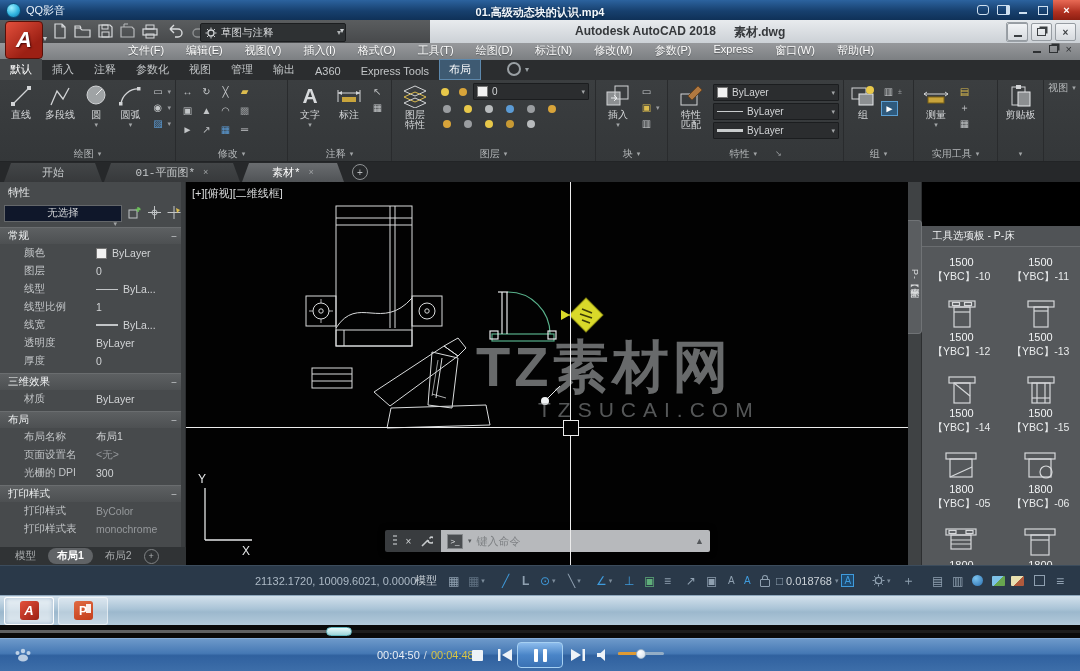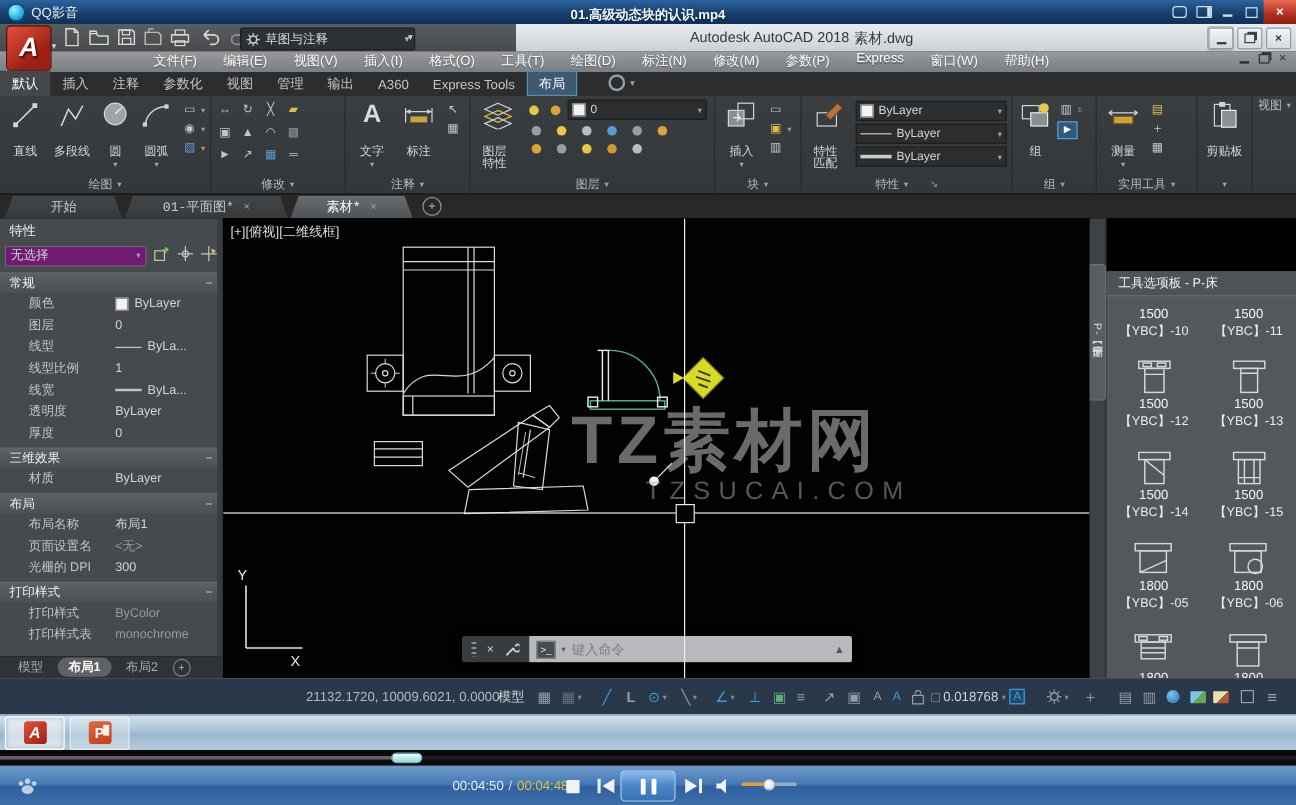--- a/index.html
+++ b/index.html
@@ -39,21 +39,21 @@
          display:flex;align-items:center;justify-content:center;
          color:#fff;font-weight:bold;font-style:italic;font-size:22px;text-shadow:1px 1px 2px #400;}
   .alogo-arrow{position:absolute;left:43px;top:14px;color:#c9ccce;font-size:8px;z-index:6;}
   .qat{position:absolute;left:52px;top:3px;display:flex;align-items:center;gap:7px;}
   .qat svg{display:block;}
   .wsdrop{position:absolute;left:200px;top:3px;width:136px;height:17px;background:#2e3133;
           border:1px solid #1c1e20;border-radius:2px;display:flex;align-items:center;
           color:#d8dadc;font-size:10.5px;padding:0 4px;gap:4px;}
   .wsdrop .caret{margin-left:auto;color:#aeb1b3;font-size:8px;}
   .wsmini{position:absolute;left:340px;top:6px;color:#cfd2d4;font-size:8px;}
-  .acadtitle .ttl{position:absolute;left:575px;top:4px;font-size:12px;color:#35383b;display:flex;gap:4px;}
+  .acadtitle .ttl{position:absolute;left:575px;top:4px;font-size:12px;color:#35383b;display:flex;gap:18px;font-weight:bold;}
   .infobtn{position:absolute;left:1006px;top:2px;width:20px;height:18px;
            background:linear-gradient(180deg,#f4f6f8,#d4d9dd);border:1px solid #9aa0a6;border-radius:2px;
            display:flex;align-items:center;justify-content:center;}
   .infobtn i{width:8px;height:11px;border:1px solid #55585b;background:#fff;display:block;}
   .awin{position:absolute;right:4px;top:3px;display:flex;gap:3px;}
   .awbtn{width:19px;height:16px;background:linear-gradient(180deg,#f2f4f6,#d6dade);
          border:1px solid #969ca2;border-radius:2px;display:flex;align-items:center;justify-content:center;
          color:#3c4043;font-size:10px;font-weight:bold;}
   .glyph-min{width:8px;height:2px;background:#3c4043;margin-top:7px;}
   .glyph-restore{width:7px;height:6px;border:1.5px solid #3c4043;box-shadow:2px -2px 0 -0.5px #3c4043;}
@@ -80,21 +80,21 @@
   
   .ribbon{left:0;top:60px;width:1080px;height:82px;background:linear-gradient(180deg,#3b3e40,#343739);
           display:flex;border-bottom:1px solid #222426;box-sizing:border-box;}
   .rpanel{display:flex;flex-direction:column;border-right:1px solid #292b2d;box-sizing:border-box;}
   .pbody{flex:1;display:flex;align-items:flex-start;padding:3px 4px 0 4px;gap:3px;}
   .plab{height:15px;display:flex;align-items:center;justify-content:center;gap:4px;
         font-size:10px;color:#b6b9bb;}
   .plab .caret{font-size:7px;color:#a2a5a7;}
   .rbtn{display:flex;flex-direction:column;align-items:center;width:36px;gap:1px;}
   .rbtn .ric{height:26px;display:flex;align-items:center;justify-content:center;}
-  .rbtn .rlbl{font-size:10px;color:#d6d8da;text-align:left;line-height:10px;margin-top:12px;}
+  .rbtn .rlbl{font-size:10px;color:#d6d8da;text-align:center;line-height:10px;}
   .rbtn .caret{font-size:7px;color:#a2a5a7;}
   .minicol{display:flex;flex-direction:column;gap:3px;padding-top:2px;}
   .mirow{display:flex;align-items:center;gap:2px;}
   .mi{width:15px;height:13px;display:flex;align-items:center;justify-content:center;
       font-size:10px;color:#c2c5c7;line-height:13px;}
   .mi.gold{color:#dcbc4e;} .mi.blue{color:#5b9bd5;} .mi.dim{color:#8e9193;}
   .mcaret{font-size:7px;color:#9a9da0;}
   .migrid{display:grid;grid-template-columns:repeat(4,18px);grid-auto-rows:18px;gap:1px;padding-top:2px;}
   .bigA{font-size:21px;color:#d8dadc;font-weight:bold;}
   .rdrop{height:15px;background:#2b2d2f;border:1px solid #1b1d1f;border-radius:1px;
@@ -118,22 +118,22 @@
           display:flex;align-items:center;justify-content:center;color:#b9bcbe;font-size:10px;}
 
   
   .work{left:0;top:162px;width:1080px;height:383px;background:#000;}
 
   
   .props{position:absolute;left:0;top:0;width:186px;height:365px;background:#474a4c;
          border-right:1px solid #2c2e30;box-sizing:border-box;color:#cdd0d2;}
   .props .ptitle{height:20px;display:flex;align-items:center;padding-left:8px;font-size:11px;color:#e9ebec;}
   .ptoolbar{height:22px;display:flex;align-items:center;padding:0 4px;gap:6px;}
-  .seldrop{width:108px;height:15px;background:#701a75;border:1px solid #64676a;
-           display:flex;align-items:center;font-size:10.5px;color:#d4d6d8;padding:0 4px;}
+  .seldrop{width:108px;height:15px;background:#0f172a;border:1px solid #64676a;
+           display:flex;align-items:center;font-size:10.5px;color:#d4d6d8;padding:0 4px;flex-direction:column;}
   .seldrop .caret{margin-left:auto;font-size:7px;color:#a2a5a7;}
   .ptool{font-size:11px;}
   .sechdr{height:16px;margin-top:3px;background:linear-gradient(180deg,#5d6062,#4d5052);
           border-top:1px solid #6a6d6f;display:flex;align-items:center;
           font-size:10.5px;color:#eef0f1;padding:0 8px;}
   .sechdr .minus{margin-left:auto;color:#c6c9cb;font-size:10px;}
   .prow{height:18px;display:flex;align-items:center;font-size:10.5px;}
   .prow .pl{width:72px;padding-left:24px;color:#c2c5c7;white-space:nowrap;}
   .prow .pv{color:#d2d4d6;display:flex;align-items:center;gap:5px;white-space:nowrap;}
   .pv .vdash{width:22px;height:1px;background:#c2c5c7;}

